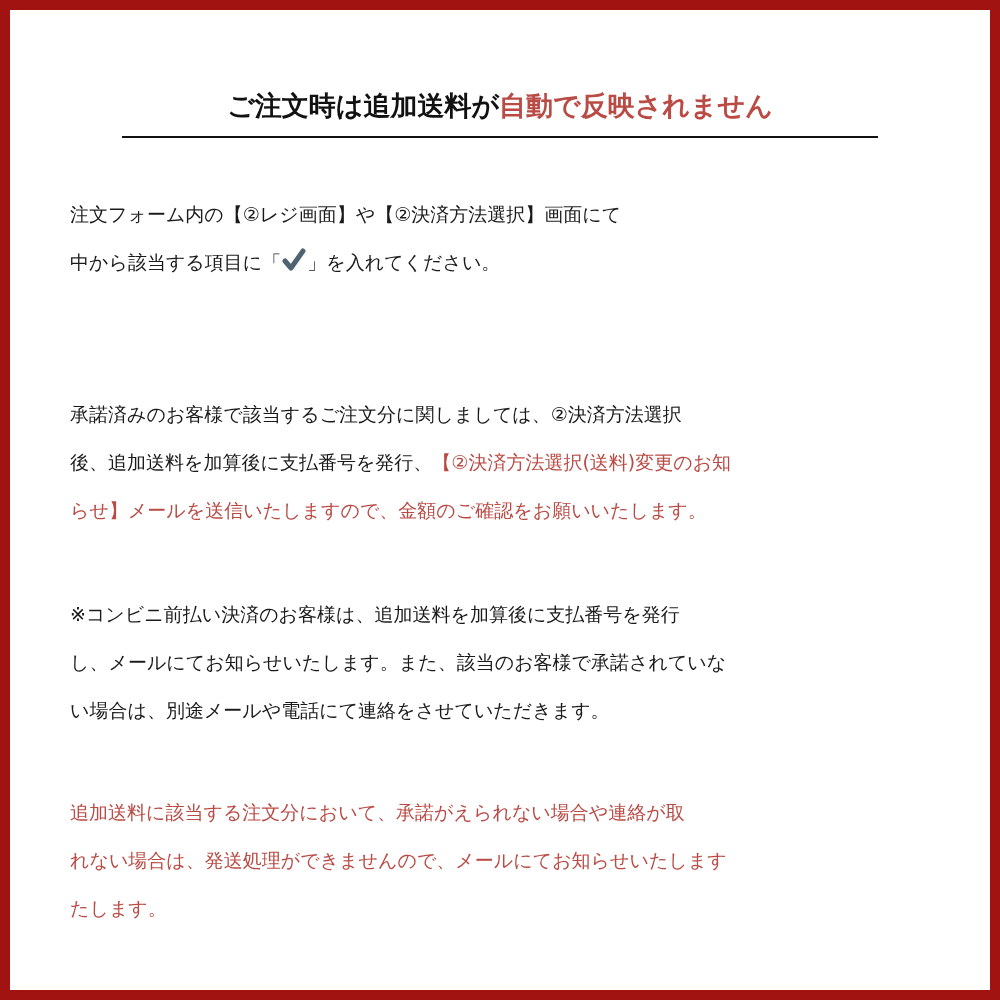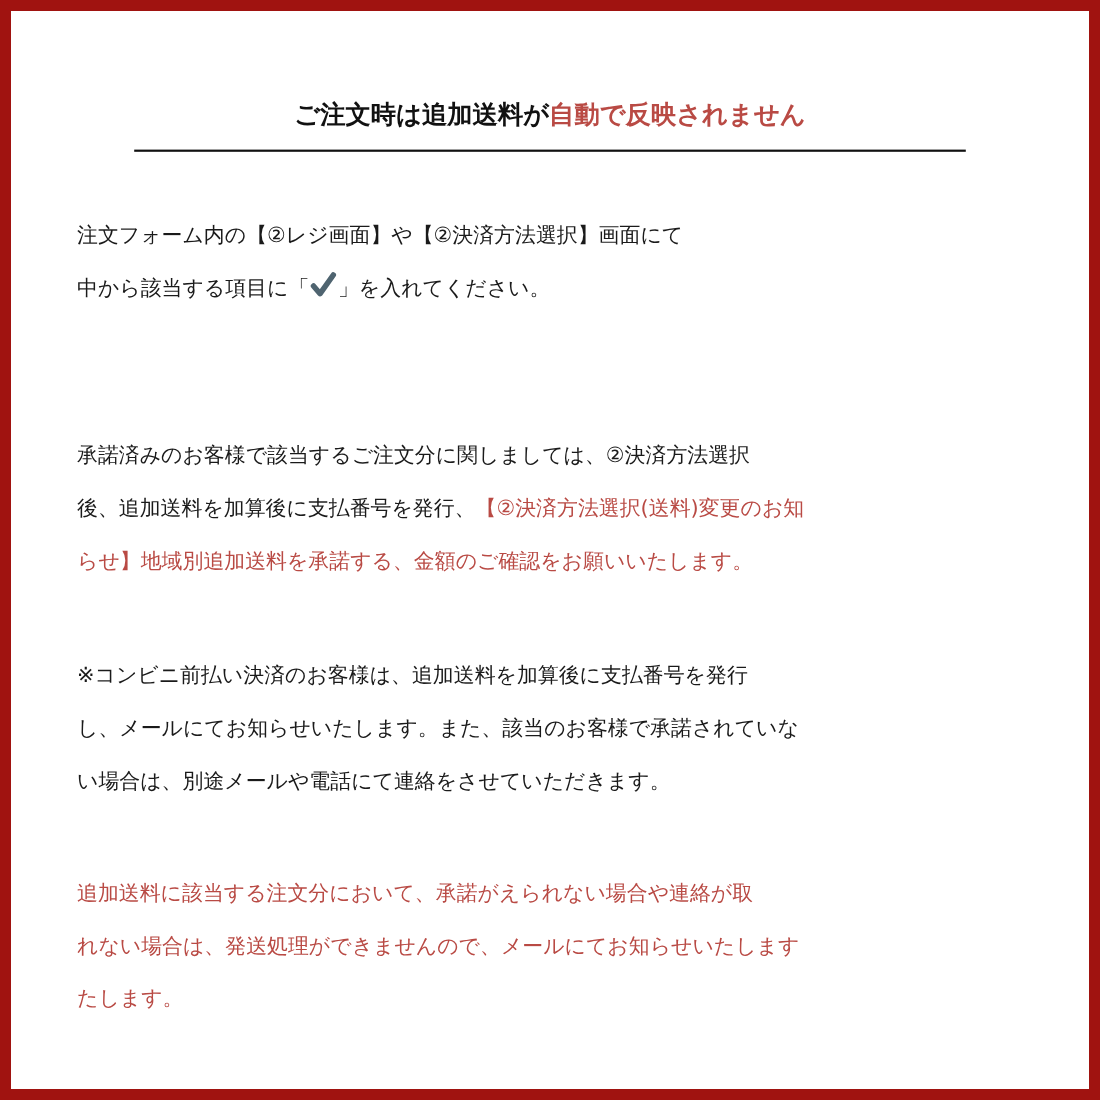--- a/index.html
+++ b/index.html
@@ -25,26 +25,25 @@
     .title-wrap {
       position: absolute;
       left: 112px;
       top: 70px;
       width: 756px;
       height: 60px;
       text-align: center;
       white-space: nowrap;
     }
     .title {
-      font-size: 23px;
+      font-size: 27px;
       font-weight: bold;
       line-height: 52px;
       letter-spacing: 0px;
       display: inline-block;
-      font-family: Liberation Mono, monospace;
     }
     .title .black { color: #111111; }
     .title .red { color: #b94a44; }
     .title-rule {
       position: absolute;
       left: 112px;
       top: 126px;
       width: 756px;
       height: 2px;
       background: #111111;
@@ -84,21 +83,21 @@
   <div class="paragraph p1">
     <span class="line">注文フォーム内の【②レジ画面】や【②決済方法選択】画面にて</span>
     <span class="line"><span>中から該当する項目に「</span><span class="check-icon"><svg width="26" height="26" viewBox="0 0 26 26">
             <path d="M4 14 L10 21 L22 4" fill="none" stroke="#4f6470" stroke-width="5" stroke-linecap="round" stroke-linejoin="round"></path>
           </svg></span><span>」を入れてください。</span></span>
   </div>
 
   <div class="paragraph p2">
     <span class="line">承諾済みのお客様で該当するご注文分に関しましては、②決済方法選択</span>
     <span class="line"><span>後、追加送料を加算後に支払番号を発行、</span><span class="red">【②決済方法選択(送料)変更のお知</span></span>
-    <span class="line red">らせ】地域別追加送料を承諾する、金額のご確認をお願いいたします。</span>
+    <span class="line red">らせ】メールを送信いたしますので、金額のご確認をお願いいたします。</span>
   </div>
 
   <div class="paragraph p3">
     <span class="line">※コンビニ前払い決済のお客様は、追加送料を加算後に支払番号を発行</span>
     <span class="line">し、メールにてお知らせいたします。また、該当のお客様で承諾されていな</span>
     <span class="line">い場合は、別途メールや電話にて連絡をさせていただきます。</span>
   </div>
 
   <div class="paragraph p4 red">
     <span class="line">追加送料に該当する注文分において、承諾がえられない場合や連絡が取</span>

